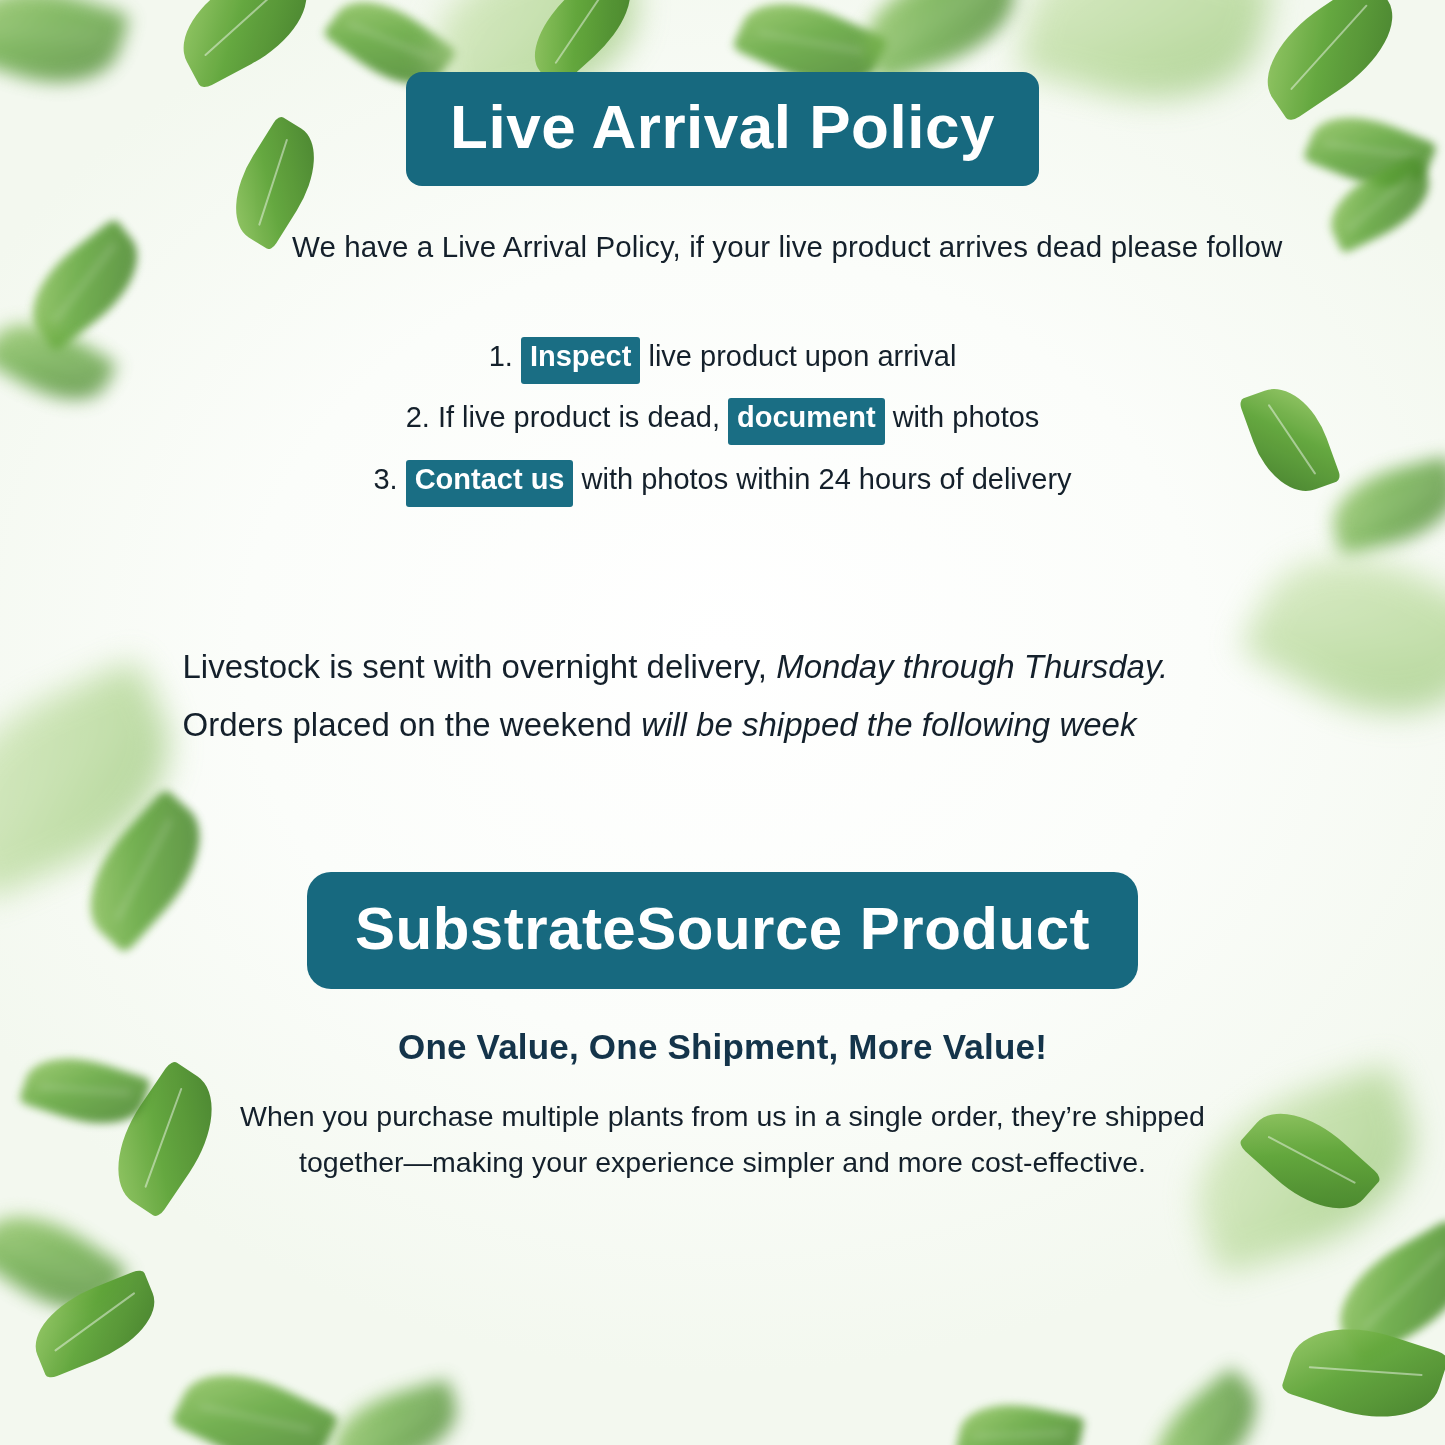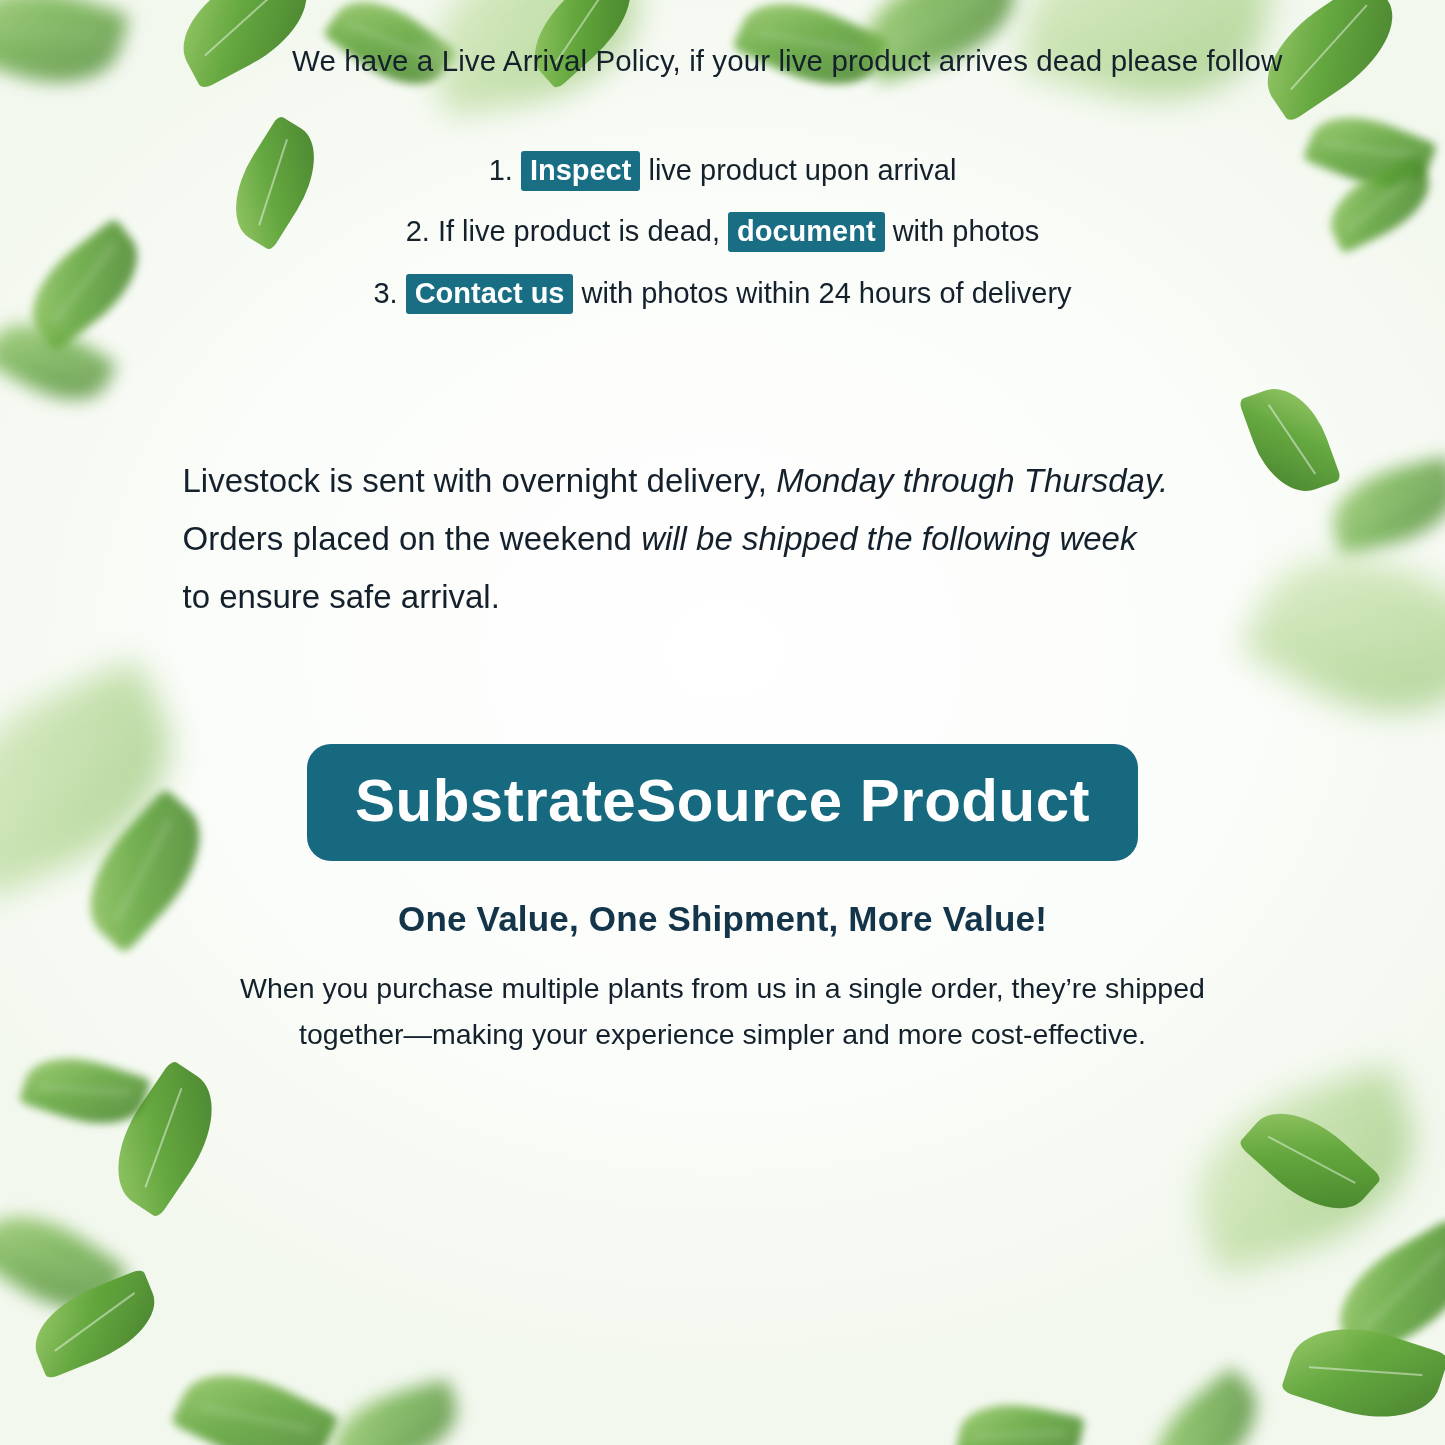--- a/index.html
+++ b/index.html
@@ -90,21 +90,21 @@
     text-align: center;
     color: #14202b;
     font-size: 29px;
     line-height: 2.12;
   }
   .step-line { white-space: nowrap; }
   .hl {
     background: #1a6e84;
     color: #ffffff;
     font-weight: bold;
-    padding: 3px 9px 5px 9px;
+    padding: 3px 9px 12px 9px;
     border-radius: 3px;
   }
 
   .note {
     margin: 58px auto 0 auto;
     width: 1180px;
     text-align: center;
     font-size: 28px;
     line-height: 2.22;
   }
@@ -188,20 +188,23 @@
     <div class="leaf blur3 pale" style="left:1190px; top:1095px; width:230px; height:150px; transform:rotate(-18deg);"></div>
     <div class="leaf" style="left:1245px; top:1125px; width:130px; height:72px; transform:rotate(42deg);"></div>
     <div class="leaf blur1" style="left:1330px; top:1250px; width:150px; height:82px; transform:rotate(-30deg);"></div>
     <div class="leaf" style="left:1290px; top:1330px; width:150px; height:86px; transform:rotate(18deg);"></div>
     <div class="leaf blur2" style="left:1140px; top:1400px; width:130px; height:70px; transform:rotate(-40deg);"></div>
     <div class="leaf blur1" style="left:960px; top:1405px; width:120px; height:62px; transform:rotate(12deg);"></div>
   </div>
 
   <div class="content">
 
+    <div id="title-banner-wrap">
+      <div class="banner" id="title-banner">Live Arrival Policy</div>
+    </div>
 
     <div class="intro">
       <div>We have a Live Arrival Policy, if your live product arrives dead please follow</div>
     </div>
 
     <div class="steps">
       <div class="step-line">
         <span>1.</span>
         <span></span>
         <span class="hl">Inspect</span>
@@ -222,21 +225,20 @@
     </div>
 
 
     <div class="shipping">
       <div>
         <span>Livestock is sent with overnight delivery, </span><em>Monday through Thursday.</em>
       </div>
       <div>
         <span>Orders placed on the weekend </span><em>will be shipped the following week</em>
       </div>
-      <div>to ensure safe arrival.</div>
     </div>
 
     <div id="product-banner-wrap">
       <div class="banner" id="product-banner">SubstrateSource Product</div>
     </div>
 
     <div class="subhead">One Value, One Shipment, More Value!</div>
 
     <div class="closing">
       <div>When you purchase multiple plants from us in a single order, they’re shipped</div>

